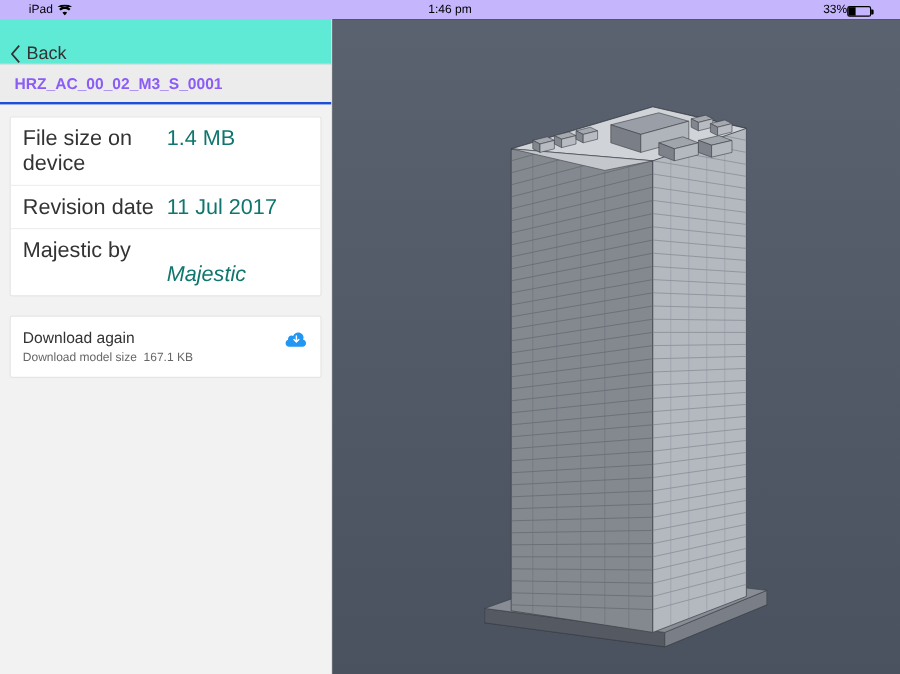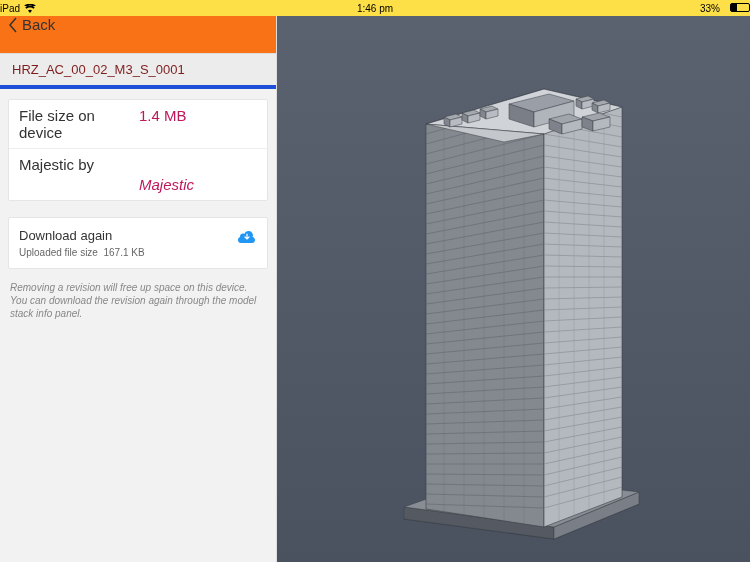--- a/index.html
+++ b/index.html
@@ -5,84 +5,85 @@
     * { margin: 0; padding: 0; box-sizing: border-box; }
     body {
       font-family: -apple-system, BlinkMacSystemFont, "Helvetica Neue", sans-serif;
       width: 750px;
       height: 562px;
       overflow: hidden;
       background: #000;
     }
     .status-bar {
       height: 16px;
-      background: #fde047;
+      background: #c4b5fd;
       display: flex;
       align-items: center;
       justify-content: space-between;
-      padding: 0 0;
+      padding: 0 24px;
       font-size: 10px;
       color: #000;
     }
     .status-left { display: flex; align-items: center; gap: 4px; }
     .status-center { position: absolute; left: 50%; transform: translateX(-50%); font-weight: 500; }
-    .status-right { display: flex; align-items: flex-start; gap: 10px; }
+    .status-right { display: flex; align-items: flex-end; gap: 0; }
     .wifi-icon { width: 12px; height: 9px; }
     .battery-icon { width: 20px; height: 9px; border: 1px solid #000; border-radius: 2px; position: relative; }
     .battery-icon::after { content: ''; position: absolute; right: -3px; top: 2px; width: 2px; height: 4px; background: #000; border-radius: 0 1px 1px 0; }
     .battery-level { height: 100%; width: 33%; background: #000; }
     .main-container {
       display: flex;
       height: 546px;
     }
     .sidebar {
       width: 277px;
       background: #f2f2f2;
       display: flex;
       flex-direction: column;
       border-right: 1px solid #ddd;
     }
     .header {
       height: 38px;
-      background: #f97316;
+      background: #5eead4;
       border-bottom: 1px solid #ddd;
       display: flex;
-      align-items: flex-start;
+      align-items: flex-end;
       padding: 0 8px;
     }
     .back-btn {
       display: flex;
       align-items: center;
       gap: 4px;
       font-size: 15px;
       color: #333;
       cursor: pointer;
     }
     .chevron-left { width: 10px; height: 16px; }
     .title-bar {
       background: #ececec;
       padding: 8px 12px;
       font-size: 13px;
-      color: #7f1d1d;
-      border-bottom: 4px solid #1d4ed8;
+      color: #8b5cf6;
+      border-bottom: 2px solid #1d4ed8;
+      font-weight: bold;
     }
     .info-card {
       background: #fff;
       margin: 10px 8px 8px 8px;
       border: 1px solid #e5e5e5;
       border-radius: 2px;
     }
     .info-row {
       display: flex;
       padding: 7px 10px;
-      font-size: 15px;
+      font-size: 18px;
     }
     .info-row:not(:last-child) { border-bottom: 1px solid #eee; }
     .info-label { width: 120px; color: #333; }
-    .info-value { color: #be185d; }
+    .info-value { color: #0f766e; }
     .info-value.italic { font-style: italic; margin-top: 20px; }
     .download-card {
       background: #fff;
       margin: 8px;
       padding: 10px;
       border: 1px solid #e5e5e5;
       border-radius: 2px;
       position: relative;
     }
     .download-title { font-size: 13px; color: #333; margin-bottom: 4px; }
@@ -152,37 +153,40 @@
     </div>
 
     <div class="title-bar">HRZ_AC_00_02_M3_S_0001</div>
 
     <div class="info-card">
       <div class="info-row">
         <div class="info-label">File size on device</div>
         <div class="info-value">1.4 MB</div>
       </div>
       <div class="info-row">
+        <div class="info-label">Revision date</div>
+        <div class="info-value">11 Jul 2017</div>
+      </div>
+      <div class="info-row">
         <div class="info-label">Majestic by</div>
         <div class="info-value italic">Majestic</div>
       </div>
     </div>
 
     <div class="download-card">
       <div class="download-title">Download again</div>
       <div class="download-sub">
-        <span>Uploaded file size</span>&nbsp;&nbsp;<span>167.1 KB</span>
+        <span>Download model size</span>&nbsp;&nbsp;<span>167.1 KB</span>
       </div>
       <svg class="cloud-icon" viewBox="0 0 20 16">
         <path d="M16 7.5c0-2.5-2-4.5-4.5-4.5-1.9 0-3.5 1.2-4.2 2.9C7 5.7 6.5 5.5 6 5.5c-1.7 0-3 1.3-3 3 0 .2 0 .4.1.6C1.8 9.5 1 10.6 1 12c0 1.7 1.3 3 3 3h11c1.7 0 3-1.3 3-3 0-1.5-1.1-2.8-2.5-3" fill="#2196F3"></path>
         <path d="M10 6v5m-2-2l2 2 2-2" stroke="#fff" stroke-width="1.2" fill="none" stroke-linecap="round"></path>
       </svg>
     </div>
 
-    <div class="remove-note">Removing a revision will free up space on this device. You can download the revision again through the model stack info panel.</div>
   </div>
 
   <div class="viewport">
     <svg class="building-svg" viewBox="0 0 340 520" xmlns="http://www.w3.org/2000/svg">
 
       <polygon points="60,490 210,510 295,475 150,458" fill="#6b7078" stroke="#3a3e45" stroke-width="0.8"></polygon>
       <polygon points="60,478 60,490 210,510 210,498" fill="#555a62" stroke="#3a3e45" stroke-width="0.5"></polygon>
       <polygon points="210,498 210,510 295,475 295,463" fill="#7a7f87" stroke="#3a3e45" stroke-width="0.5"></polygon>
       <polygon points="60,478 210,498 295,463 150,446" fill="#888d95" stroke="#3a3e45" stroke-width="0.5"></polygon>
 

